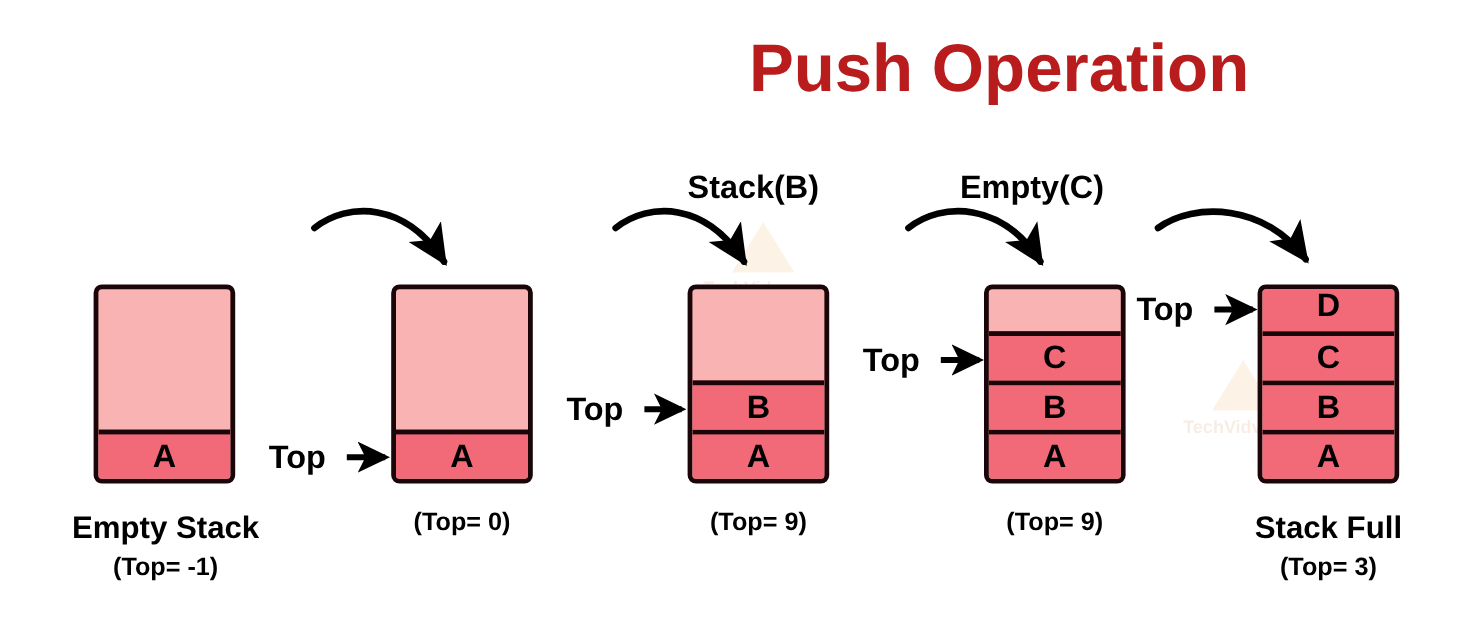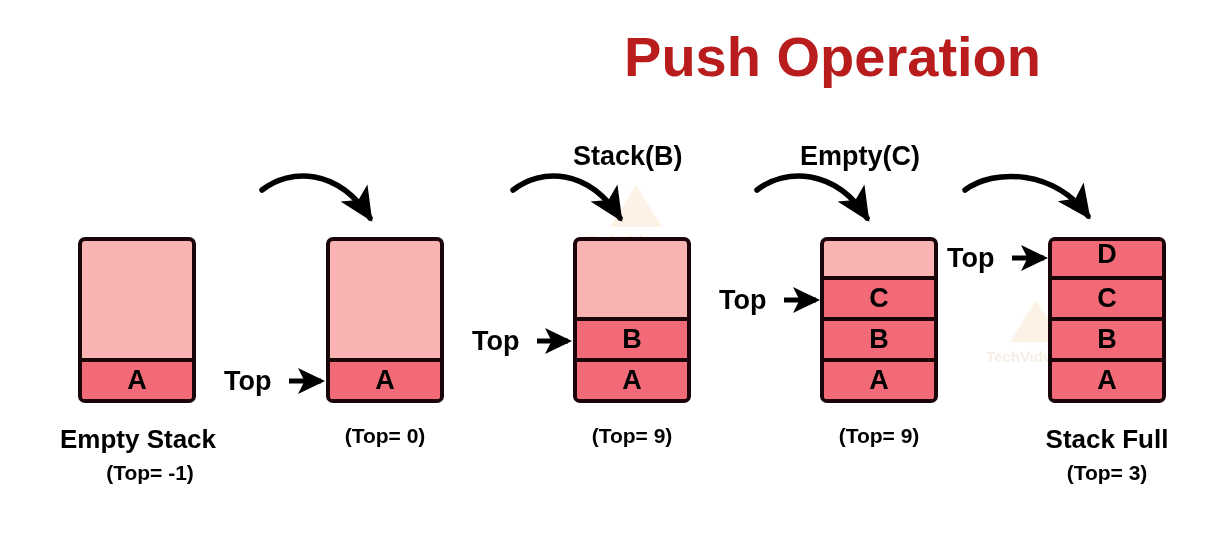--- a/index.html
+++ b/index.html
@@ -190,21 +190,21 @@
   <div class="top-label" style="left:719px; top:285px;">Top</div>
   <div class="top-label" style="left:947px; top:243px;">Top</div>
 
   <div class="stack-col">
     <div class="stack-box" style="left:78px; top:237px; width:118px; height:166px;">
       <div class="cell bottom-cell" style="bottom:0; height:41px; border-top-width:4px;">
         <span>A</span>
       </div>
     </div>
     <div class="cap-main" style="left:0px; top:424px; width:276px;text-align:center;">Empty Stack</div>
-    <div class="cap-sub" style="left:12px; top:461px; width:276px;">(Top= -1)</div>
+    <div class="cap-sub" style="left:0px; top:461px; width:276px;">(Top= -1)</div>
   </div>
 
   <div class="stack-col">
     <div class="stack-box" style="left:326px; top:237px; width:118px; height:166px;">
       <div class="cell bottom-cell" style="bottom:0; height:41px;">
         <span>A</span>
       </div>
     </div>
     <div class="cap-main" style="left:255px; top:424px; width:260px;"></div>
     <div class="cap-sub" style="left:255px; top:424px; width:260px;">(Top= 0)</div>

